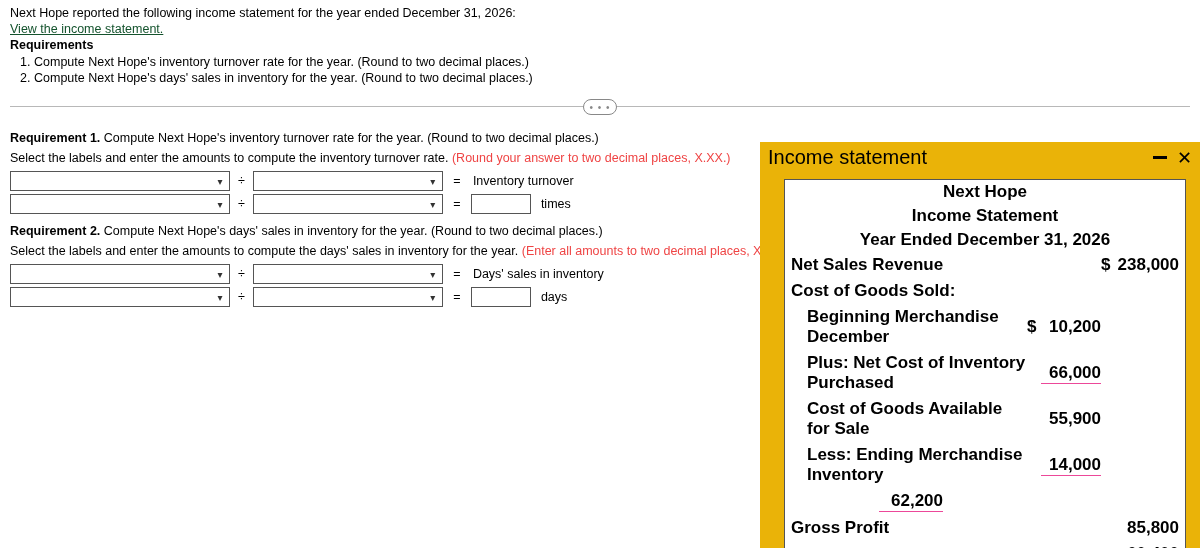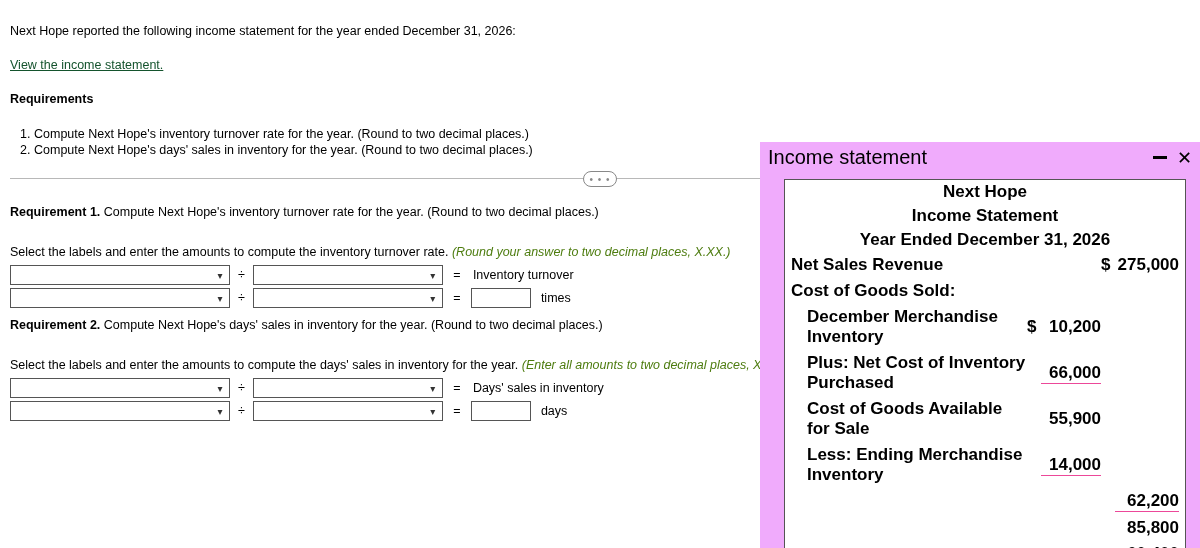--- a/index.html
+++ b/index.html
@@ -7,21 +7,21 @@
     margin: 0;
     padding: 4px 10px;
     font-family: Arial, Helvetica, sans-serif;
     font-size: 12.5px;
     color: #000;
     width: 1200px;
     height: 548px;
     position: relative;
     overflow: hidden;
   }
-  .intro { margin: 20px 0; }
+  .intro { margin: 2px 0; }
   .link { color: #14532d; text-decoration: underline; cursor: pointer; }
   .bold { font-weight: bold; }
   ol.reqs { margin: 2px 0 6px 0; padding-left: 24px; }
   ol.reqs li { padding: 1px 0; }
   .hr-container { position: relative; border-top: 1px solid #b8b8b8; margin: 20px 0 24px 0; }
   .more-btn {
     position: absolute;
     left: 50%;
     top: -8px;
     transform: translateX(-50%);
@@ -31,22 +31,22 @@
     border-radius: 8px;
     background: #fff;
     display: flex;
     align-items: center;
     justify-content: center;
     cursor: pointer;
     font-size: 10px;
     letter-spacing: 1px;
     color: #888;
   }
-  .section-title { margin: 26px 0 6px 0; }
-  .green { color: #4d7c0f; font-style: italic; }
+  .section-title { margin: 4px 0 6px 0; }
+  .green { color: #ef4444; }
   .formula-row { display: flex; align-items: center; gap: 8px; margin: 3px 0; }
   .dd {
     height: 20px;
     border: 1px solid #555;
     background: #fff;
     display: flex;
     align-items: center;
     justify-content: flex-end;
     padding: 0 2px;
     cursor: pointer;
@@ -63,21 +63,21 @@
   .eq { width: 12px; text-align: center; }
   .plain-label { padding-left: 2px; }
 
   
   .popup {
     position: absolute;
     top: 142px;
     left: 760px;
     right: 0;
     bottom: 0;
-    background: #f0abfc;
+    background: #eab308;
   }
   .popup-header {
     display: flex;
     align-items: center;
     justify-content: space-between;
     padding: 4px 8px 10px 8px;
   }
   .popup-title { font-size: 20px; }
   .popup-ctrls { display: flex; gap: 10px; align-items: center; }
   .min-icon { width: 14px; height: 3px; background: #000; cursor: pointer; }
@@ -88,21 +88,20 @@
     margin: 0 14px 0 24px;
     background: #fff;
     font-weight: 600;
     font-size: 17px;
   }
   .stmt .center { text-align: center; padding: 2px 0; }
   .stmt-row {
     display: flex;
     align-items: center;
     padding: 3px 6px;
-    justify-content: flex-end;
   }
   .lbl { flex: 1; }
   .col-cur { width: 14px; text-align: left; }
   .col-amt { width: 60px; text-align: right; }
   .col-cur2 { width: 14px; text-align: left; }
   .col-amt2 { width: 64px; text-align: right; }
   .indent1 { padding-left: 16px; }
   .ul-single { border-bottom: 1px solid #ec4899; }
   .ul-double { border-bottom: 3px double #000; border-top: 1px solid #000; font-family: Liberation Serif, serif; }
 </style>
@@ -193,33 +192,33 @@
   <div class="stmt">
     <div class="center">Next Hope</div>
     <div class="center">Income Statement</div>
     <div class="center">Year Ended December 31, 2026</div>
 
     <div class="stmt-row">
       <span class="lbl">Net Sales Revenue</span>
       <span class="col-cur"></span>
         <span class="col-amt"></span>
       <span class="col-cur2">$</span>
-      <span class="col-amt2">275,000</span>
+      <span class="col-amt2">238,000</span>
     </div>
 
     <div class="stmt-row">
       <span class="lbl">Cost of Goods Sold:</span>
       <span class="col-cur"></span>
         <span class="col-amt"></span>
       <span class="col-cur2"></span>
         <span class="col-amt2"></span>
     </div>
 
     <div class="stmt-row">
-      <span class="lbl indent1">December Merchandise Inventory</span>
+      <span class="lbl indent1">Beginning Merchandise December</span>
       <span class="col-cur">$</span>
       <span class="col-amt">10,200</span>
       <span class="col-cur2"></span>
         <span class="col-amt2"></span>
     </div>
 
     <div class="stmt-row">
       <span class="lbl indent1">Plus: Net Cost of Inventory Purchased</span>
       <span class="col-cur"></span>
       <span class="col-amt ul-single">66,000</span>
@@ -244,20 +243,21 @@
     </div>
 
     <div class="stmt-row">
       <span class="col-cur"></span>
         <span class="col-amt"></span>
       <span class="col-cur2"></span>
       <span class="col-amt2 ul-single">62,200</span>
     </div>
 
     <div class="stmt-row">
+      <span class="lbl">Gross Profit</span>
       <span class="col-cur"></span>
         <span class="col-amt"></span>
       <span class="col-cur2"></span>
       <span class="col-amt2">85,800</span>
     </div>
 
     <div class="stmt-row">
       <span class="lbl">Operating Expenses</span>
       <span class="col-cur"></span>
         <span class="col-amt"></span>

